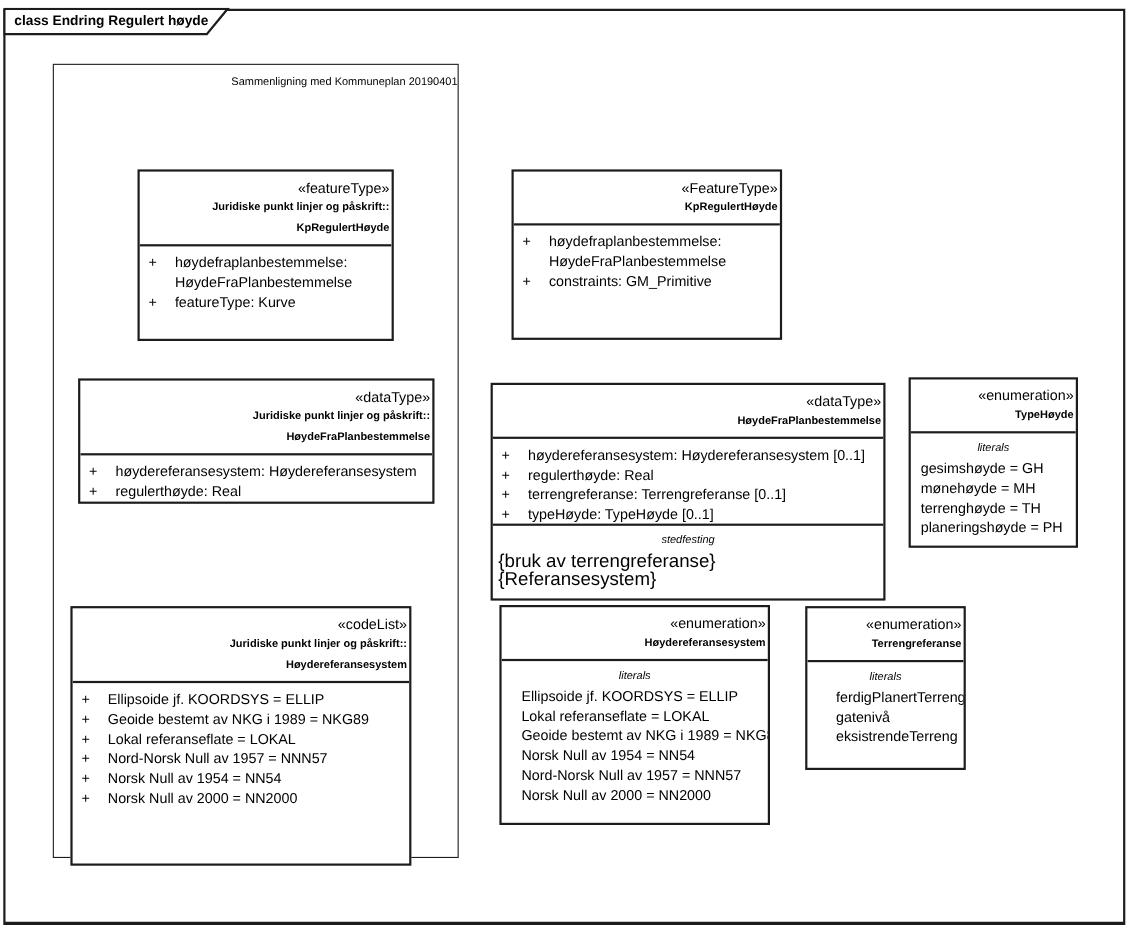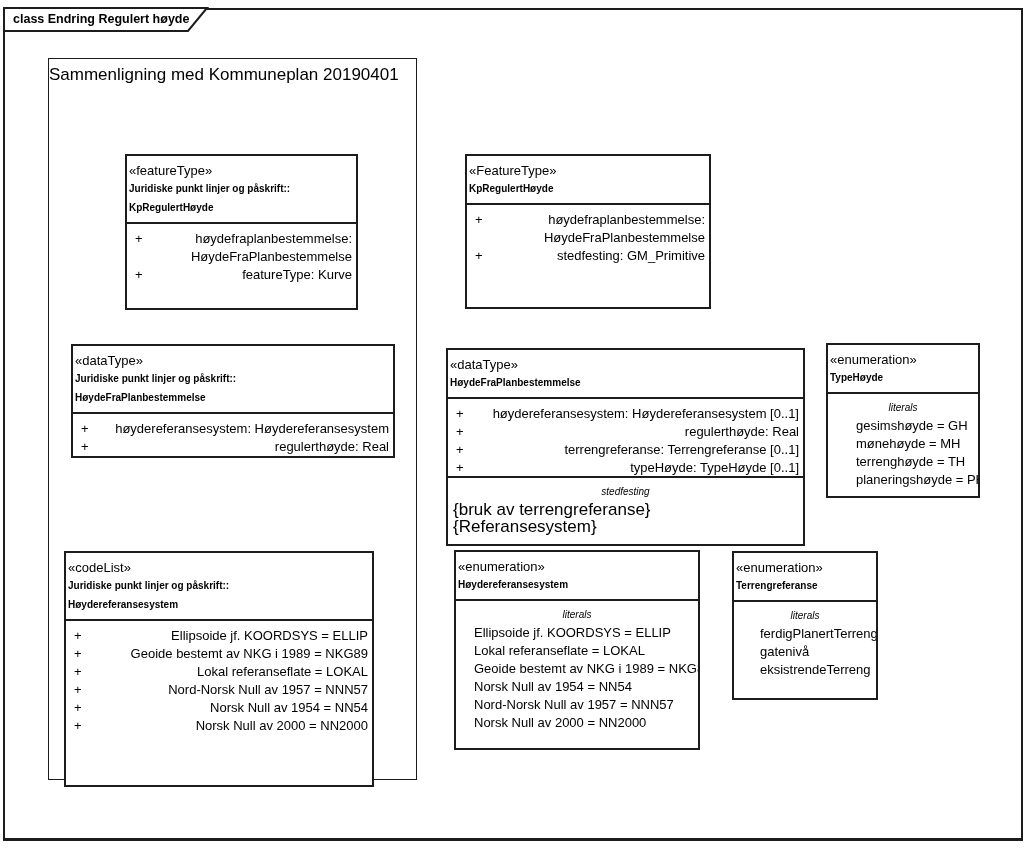--- a/index.html
+++ b/index.html
@@ -15,51 +15,51 @@
   }
   .tab-svg { position:absolute; left:3px; top:7px; }
   .tab-label {
     position:absolute; left:13px; top:11px; width:185px;
     font-size:12.5px; font-weight:bold; line-height:17px; white-space:nowrap;
   }
   .package {
     position:absolute; left:48px; top:58px; width:369px; height:722px;
     border:1.5px solid var(--ln); background:#fff;
   }
-  .package-label { padding-top:7px; text-align:left; font-size:17px; line-height:17px; }
+  .package-label { padding-top:7px; text-align:right; font-size:10px; line-height:17px; }
 
   .uml-box {
     position:absolute; border:2px solid var(--ln); background:#fff; overflow:hidden;
   }
-  .uml-head { border-bottom:2px solid var(--ln); text-align:left; padding:6px 2px 5px; }
+  .uml-head { border-bottom:2px solid var(--ln); text-align:right; padding:6px 2px 5px; }
   .stereo { font-size:13px; line-height:17px; }
   .cname  { font-size:10px; font-weight:bold; line-height:19px; }
 
   .uml-attrs { padding:6px 4px 0 8px; }
   .attr-row { display:flex; font-size:13px; line-height:18px; }
   .plus { flex:0 0 24px; }
-  .atext { flex:1 1 auto;text-align:right; }
+  .atext { flex:1 1 auto; }
   .nowrap .atext { white-space:nowrap; }
 
   .lit-label { font-style:italic; text-align:center; font-size:10px; line-height:18px; padding-top:5px; }
   .lit-row { font-size:13px; line-height:18px; white-space:nowrap; padding-left:26px; }
   .con-row { font-size:17px; line-height:17px; padding-left:5px; white-space:nowrap; }
 
   
   #b-kp-left   { left:125px; top:154px; width:233px; height:156px; }
   #b-kp-right  { left:465px; top:154px; width:246px; height:155px; }
   #b-hfp-left  { left:71px;  top:344px; width:324px; height:114px; }
   #b-codelist  { left:64px;  top:551px; width:310px; height:236px; }
   #b-hfp-right { left:446px; top:348px; width:359px; height:198px; }
   #b-typehoyde { left:826px; top:343px; width:154px; height:155px; }
   #b-hrs-enum  { left:454px; top:550px; width:246px; height:200px; }
   #b-terreng   { left:732px; top:551px; width:146px; height:149px; }
 
   #b-hfp-right .uml-attrs { height:79px; border-bottom:2px solid var(--ln); }
-  #b-typehoyde .lit-row { padding-left:28px; }
+  #b-typehoyde .lit-row { padding-left:9px; }
   #b-hrs-enum  .lit-row { padding-left:18px; }
   #b-terreng   .lit-row { }
 </style>
 </head>
 <body>
 
 <div class="frame"></div>
 
 <svg class="tab-svg" width="212" height="26">
   <path d="M1,1 H204 L185,24 H1 Z" fill="#ffffff" stroke="#1c1c1c" stroke-width="2"></path>
@@ -93,21 +93,21 @@
     <div class="stereo">«FeatureType»</div>
     <div class="cname">KpRegulertHøyde</div>
   </div>
   <div class="uml-attrs">
     <div class="attr-row">
       <span class="plus">+</span>
       <span class="atext">høydefraplanbestemmelse: HøydeFraPlanbestemmelse</span>
     </div>
     <div class="attr-row">
       <span class="plus">+</span>
-      <span class="atext">stedfesting: GM_Primitive</span>
+      <span class="atext">constraints: GM_Primitive</span>
     </div>
   </div>
 </div>
 
 <div class="uml-box" id="b-hfp-left">
   <div class="uml-head">
     <div class="stereo">«dataType»</div>
     <div class="cname">Juridiske punkt linjer og påskrift::</div>
     <div class="cname">HøydeFraPlanbestemmelse</div>
   </div>

